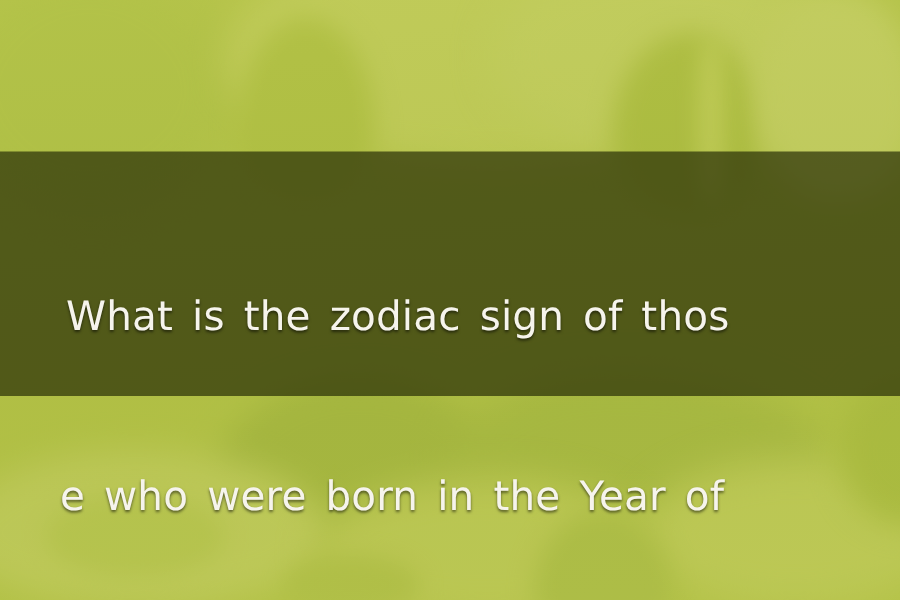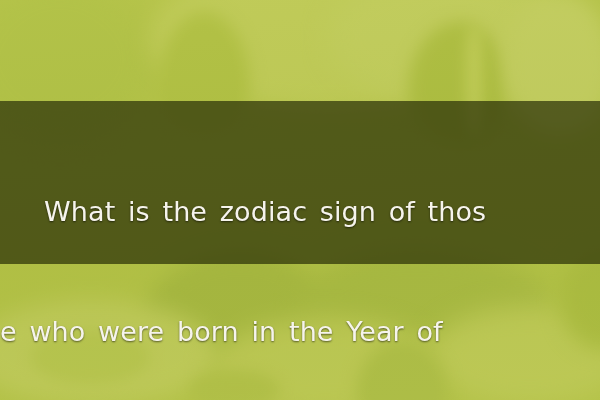--- a/index.html
+++ b/index.html
@@ -163,21 +163,21 @@
     line-height: 40px;
     letter-spacing: 0.1px;
     text-shadow: 0 1px 2px rgba(0,0,0,0.55);
     white-space: pre;
   }
   .cap-line {
     display: block;
     height: 40px;
   }
   .cap-line.l1 { padding-left: 44px; word-spacing: 4px; }
-  .cap-line.l2 { word-spacing: 4px; }
+  .cap-line.l2 { padding-left: 40px; word-spacing: 4px; }
 </style>
 </head>
 <body>
 
 <div id="stage">
 
   <div class="photo">
     <div class="blob leaf-blur-left"></div>
     <div class="blob log-top-face"></div>
     <div class="blob log-top-face2"></div>

